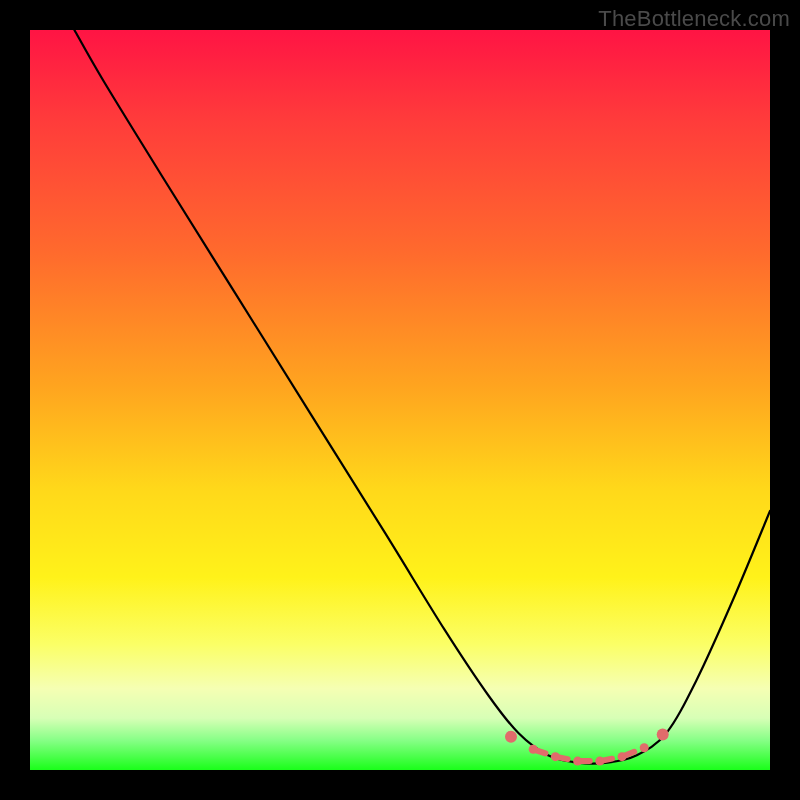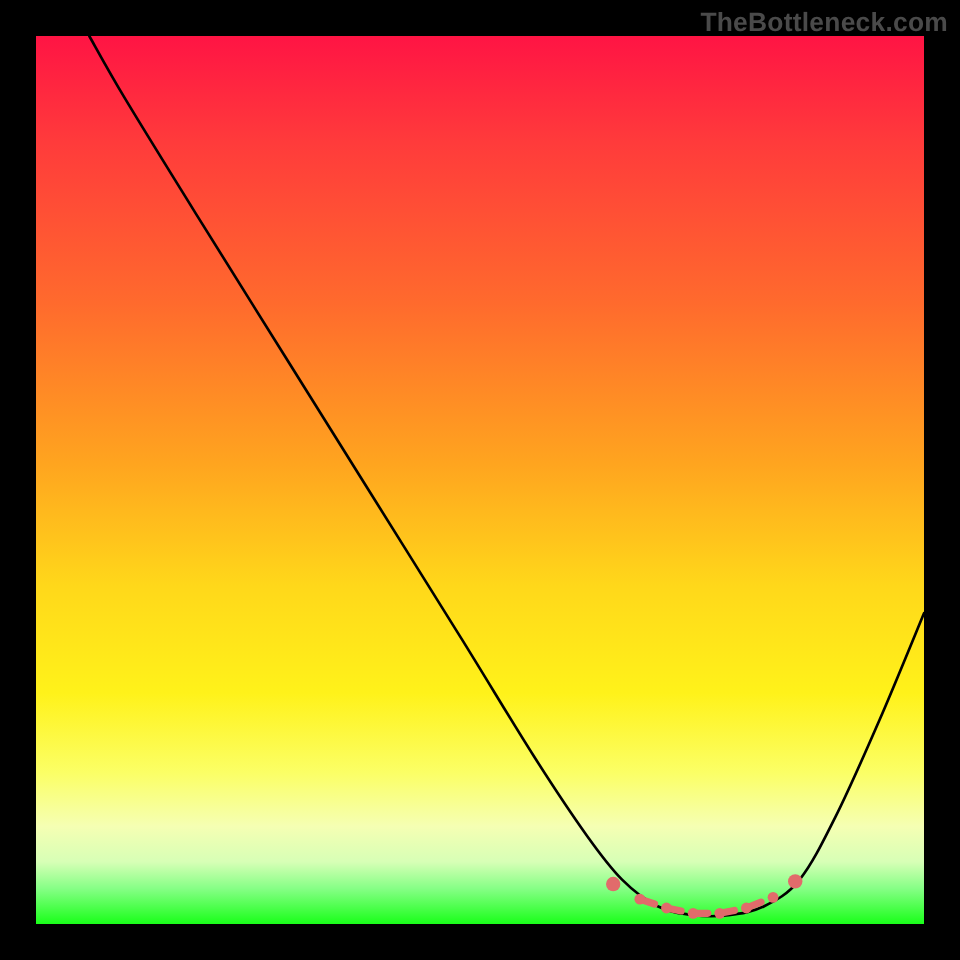--- a/index.html
+++ b/index.html
@@ -40,21 +40,21 @@
       #86ff86 96%,
       #1aff1a 100%
     );
   }
   .watermark {
     position: absolute;
     top: 6px;
     right: 10px;
     color: #4a4a4a;
     font-size: 22px;
-    font-weight: 700;
+    font-weight: 400;
     letter-spacing: 0.2px;
     user-select: none;
   }
   svg.curve {
     position: absolute;
     left: 0;
     top: 0;
     width: 740px;
     height: 740px;
     overflow: visible;

